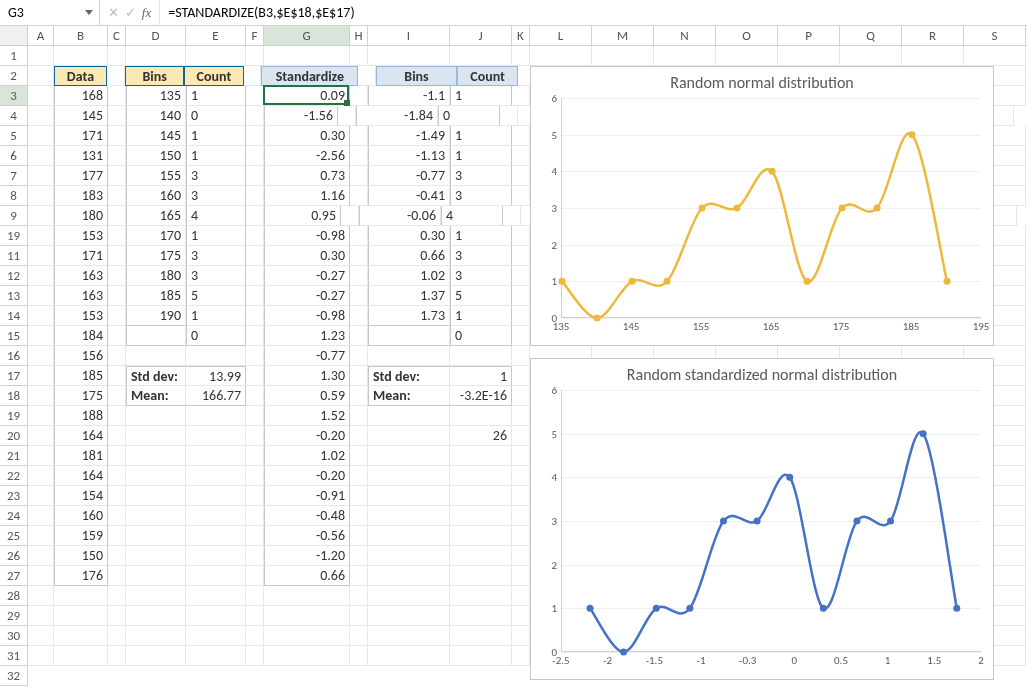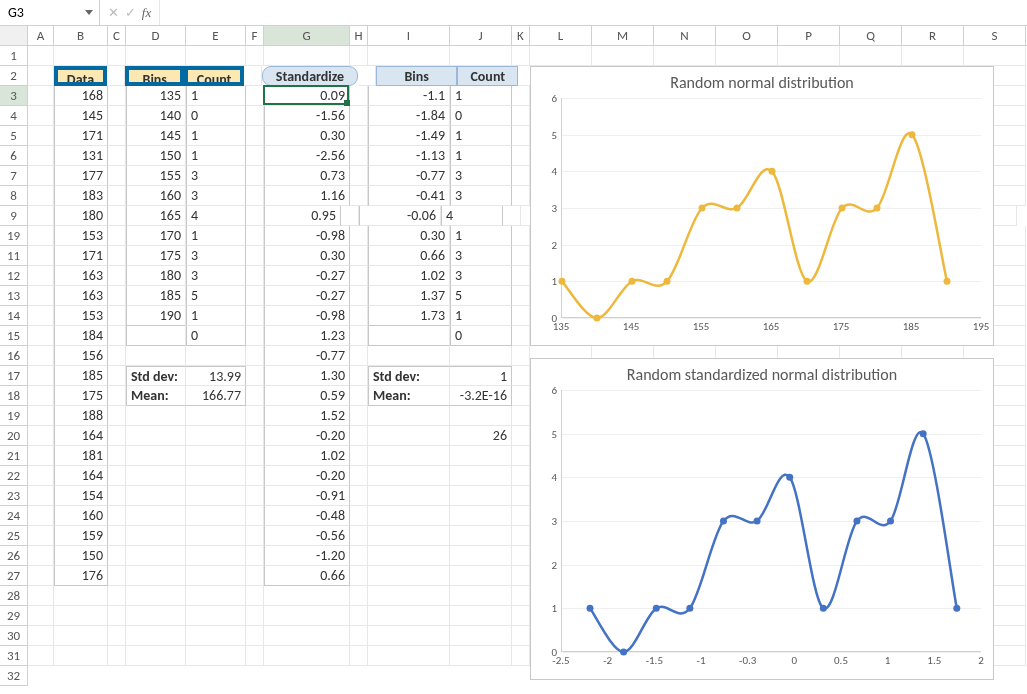--- a/index.html
+++ b/index.html
@@ -106,21 +106,21 @@
   .cell {
     border-right: 1px solid #e7e7e7;
     border-bottom: 1px solid #e7e7e7;
     padding: 0 4px;
     line-height: 19px;
     overflow: hidden;
     white-space: nowrap;
   }
   .cell.right { text-align: right; }
   .cell.bold { font-weight: bold; }
-  .hdr-yellow { background: #fce8b2; border: 4px solid #0369a1; font-weight: bold; text-align: center;}
+  .hdr-yellow { background: #fce8b2; border: 1px solid #0369a1; font-weight: bold; text-align: center;}
   .hdr-blue { background: #d9e6f2; border: 1px solid #9cb8d9; font-weight: bold; text-align: center;}
   .tbl-t { border-top: 1px solid #c8c8c8; }
   .tbl-b { border-bottom: 1px solid #c8c8c8; }
   .tbl-l { border-left: 1px solid #c8c8c8; }
   .tbl-r { border-right: 1px solid #c8c8c8; }
   .active-cell {
     position: absolute;
     border: 2px solid #217346;
     pointer-events: none;
     z-index: 5;
@@ -201,20 +201,21 @@
 <div class="formula-bar">
   <div class="name-box">
     <input value="G3" style="">
     <div class="dropdown-arrow"></div>
   </div>
   <div class="fx-icons">
     <span style="color:#bbb">✕</span>
     <span style="color:#bbb">✓</span>
     <span class="fx-label">fx</span>
   </div>
+  <input class="formula-input" value="=STANDARDIZE(B3,$E$18,$E$17)" style="">
 </div>
 
 <div class="sheet">
   <div class="col-headers" id="col-headers">
     <div class="corner"></div>
   <div class="col-h" style="width: 26px;">A</div>
       <div class="col-h" style="width: 54px;">B</div>
       <div class="col-h" style="width: 18px;">C</div>
       <div class="col-h" style="width: 60px;">D</div>
       <div class="col-h" style="width: 60px;">E</div>
@@ -388,21 +389,21 @@
           <div class="cell" style="width: 62px;"></div>
           <div class="cell" style="width: 62px;"></div>
         </div>
         <div class="grid-row">
           <div class="cell" style="width: 26px;"></div>
           <div class="cell hdr-yellow" style="width: 54px;">Data</div>
           <div class="cell" style="width: 18px;"></div>
           <div class="cell hdr-yellow" style="width: 60px;">Bins</div>
           <div class="cell hdr-yellow" style="width: 60px;">Count</div>
           <div class="cell" style="width: 18px;"></div>
-          <div class="cell hdr-blue" style="width: 98px; border-radius: 9px;">Standardize</div>
+          <div class="cell hdr-blue" style="width: 98px;">Standardize</div>
           <div class="cell" style="width: 18px;"></div>
           <div class="cell hdr-blue" style="width: 82px;">Bins</div>
           <div class="cell hdr-blue" style="width: 62px;">Count</div>
           <div class="cell" style="width: 18px;"></div>
           <div class="cell" style="width: 62px;"></div>
           <div class="cell" style="width: 62px;"></div>
           <div class="cell" style="width: 62px;"></div>
           <div class="cell" style="width: 62px;"></div>
           <div class="cell" style="width: 62px;"></div>
           <div class="cell" style="width: 62px;"></div>
@@ -430,21 +431,21 @@
           <div class="cell" style="width: 62px;"></div>
           <div class="cell" style="width: 62px;"></div>
         </div>
         <div class="grid-row">
           <div class="cell" style="width: 26px;"></div>
           <div class="cell right tbl-l tbl-r" style="width: 54px;">145</div>
           <div class="cell" style="width: 18px;"></div>
           <div class="cell right tbl-l" style="width: 60px;">140</div>
           <div class="cell tbl-l tbl-r" style="width: 60px;">0</div>
           <div class="cell" style="width: 18px;"></div>
-          <div class="cell right tbl-l tbl-r" style="width: 86px;">-1.56</div>
+          <div class="cell right tbl-l tbl-r" style="width: 74px;">-1.56</div>
           <div class="cell" style="width: 18px;"></div>
           <div class="cell right tbl-l" style="width: 82px;">-1.84</div>
           <div class="cell tbl-l tbl-r" style="width: 62px;">0</div>
           <div class="cell" style="width: 18px;"></div>
           <div class="cell" style="width: 62px;"></div>
           <div class="cell" style="width: 62px;"></div>
           <div class="cell" style="width: 62px;"></div>
           <div class="cell" style="width: 62px;"></div>
           <div class="cell" style="width: 62px;"></div>
           <div class="cell" style="width: 62px;"></div>

